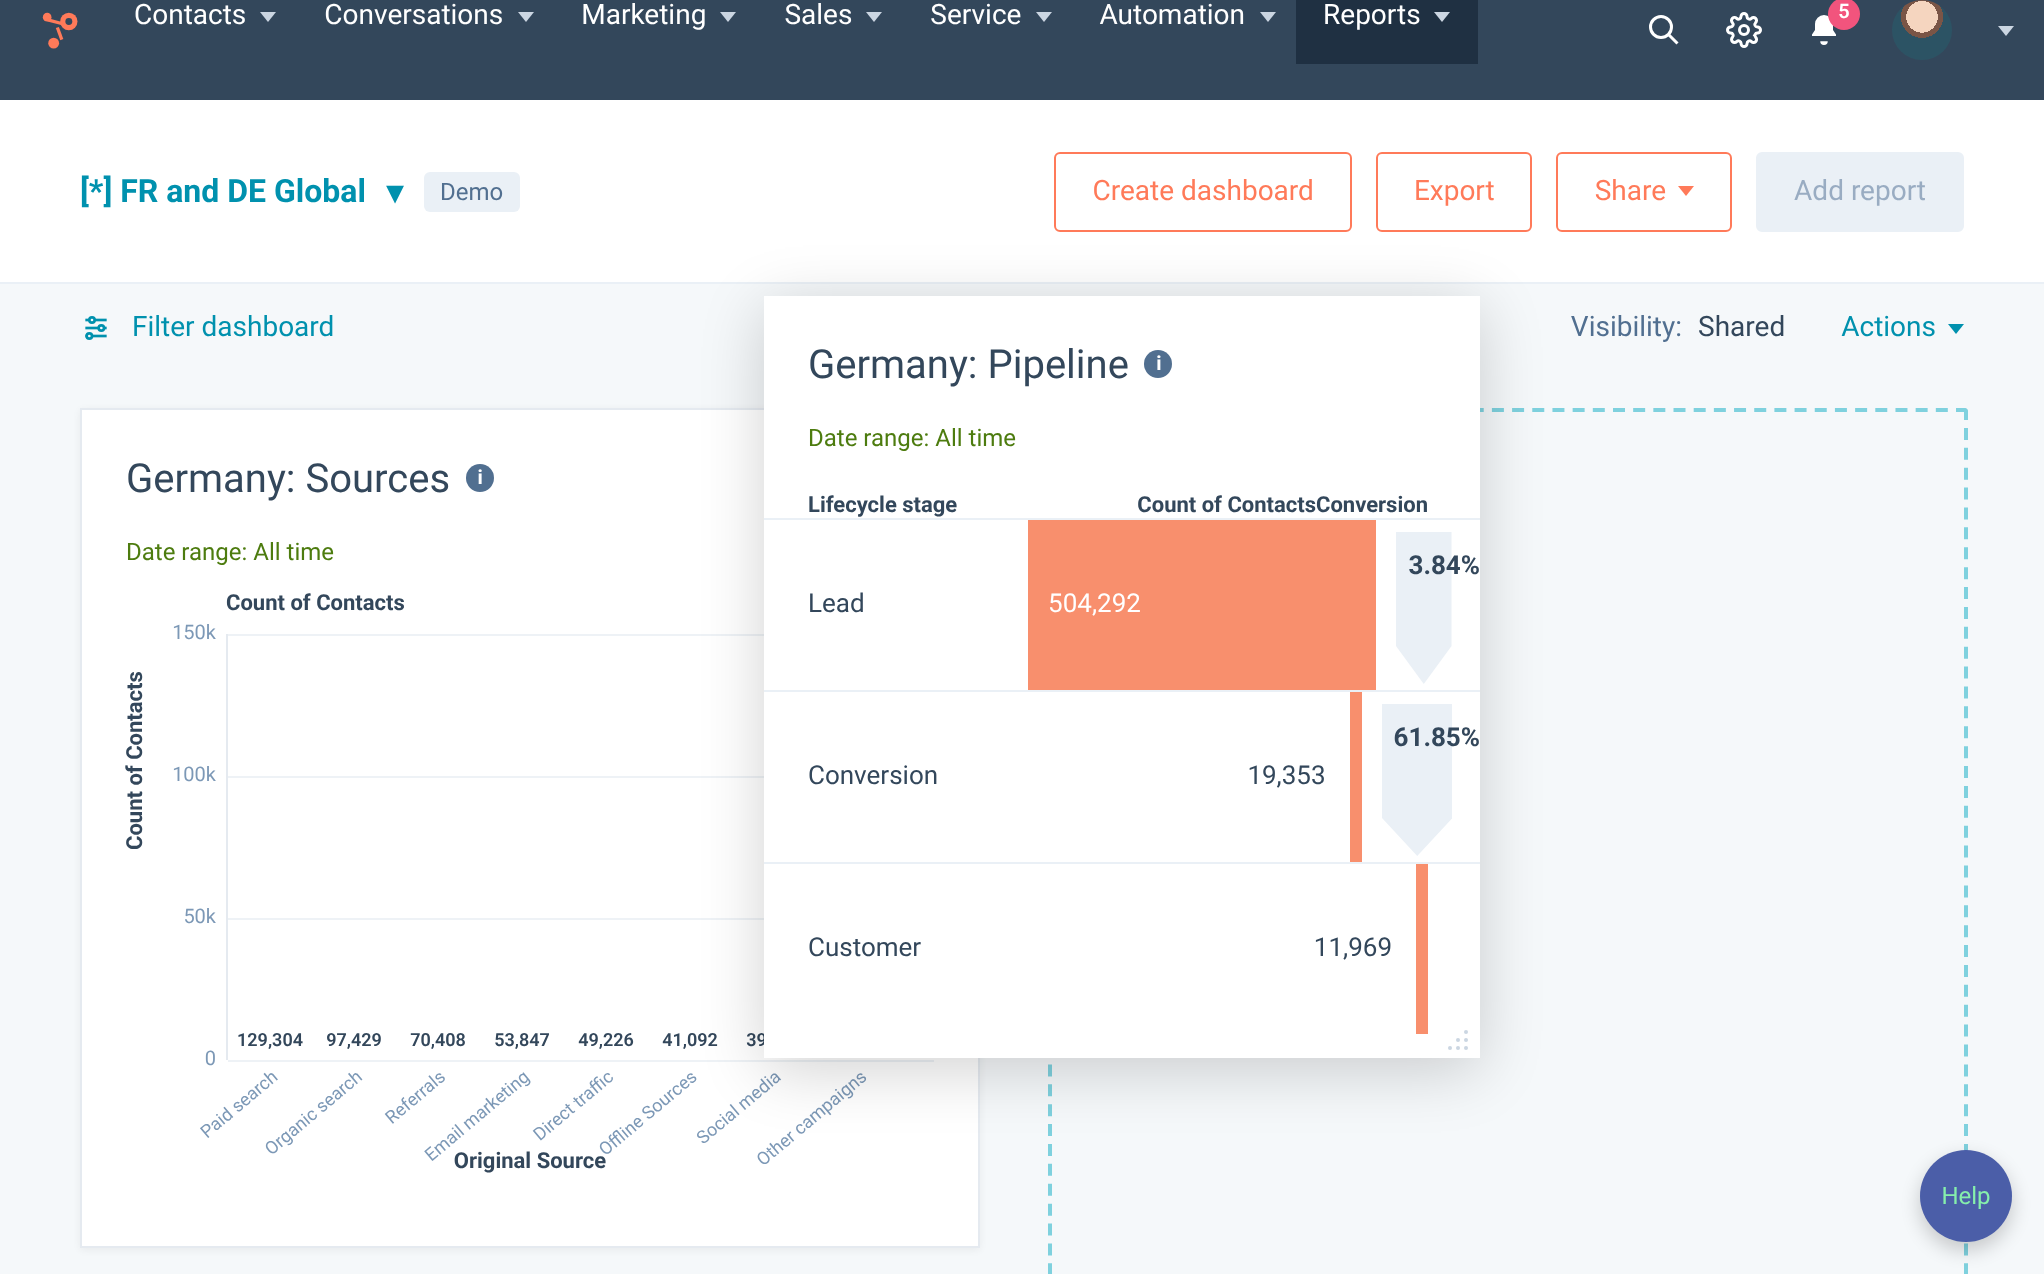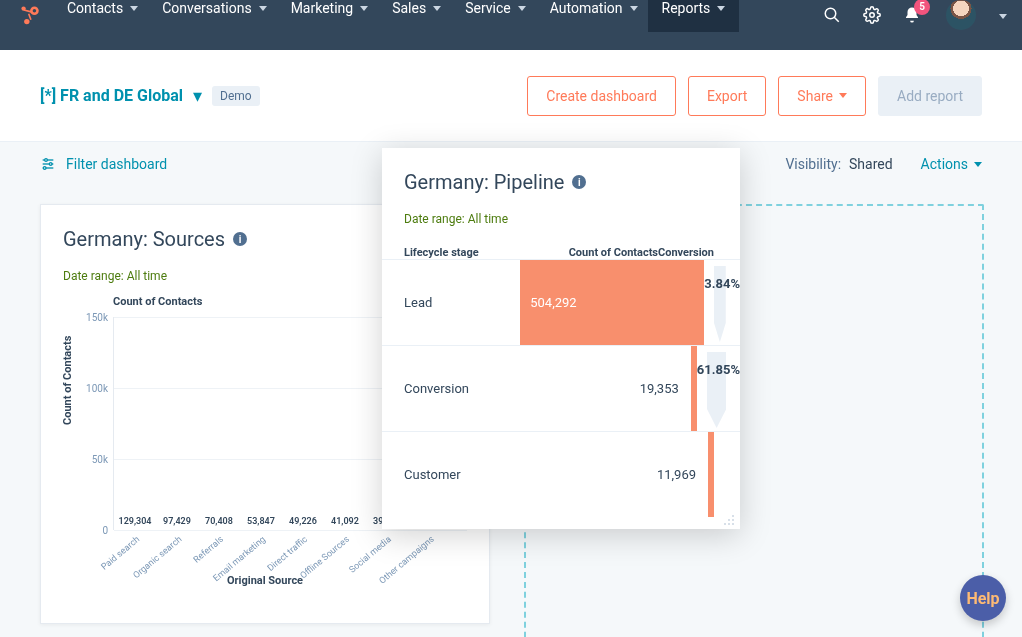--- a/index.html
+++ b/index.html
@@ -67,30 +67,30 @@
 .th-count { width: 190px; text-align:right; }
 .th-conv { flex:1; text-align:right; padding-right: 4px; }
 .stage-row { display:flex; align-items:stretch; border-top:1px solid #eaf0f6; min-height: 86px; padding-left: 22px; }
 .stage-label { width: 120px; display:flex; align-items:center; font-size:13px; color:#33475b; }
 .stage-bar { width: 190px; display:flex; align-items:center; position:relative; }
 .stage-bar-fill { position:absolute; top:0; bottom:0; left:0; background:#f88f6d; }
 .stage-count-white { position:relative; padding-left: 10px; color:#fff; font-size:13px; z-index:2; }
 .stage-count-dark { width:190px; display:flex; align-items:center; justify-content:flex-end; padding-right:8px; font-size:13px; color:#33475b; position:relative;}
 .stage-sliver { position:absolute; right:0; top:0; bottom:0; width:6px; background:#f88f6d; }
 .conv-cell { flex:1; display:flex; align-items:flex-start; justify-content:center; position:relative; padding-top:16px;}
-.conv-val { font-size:13px; font-weight:700; color:#33475b; z-index:2; }
+.conv-val { font-size:13px; font-weight:700; color:#33475b; z-index:2;margin-left:16px; }
 .conv-funnel { position:absolute; top:6px; left:10px; right:14px; height: 76px; z-index:1; }
 .resize-dots { position:absolute; right:6px; bottom:4px; width:14px; height:14px; }
 .resize-dots span{ position:absolute; width:2px; height:2px; background:#cbd6e2; border-radius:50%; }
 
 
 .dropzone { position:absolute; left:524px; right: 38px; top: 18px; bottom: -120px; border: 2px dashed #7fd1de; border-radius: 2px; }
 
 
-.help { position: absolute; right: 16px; bottom: 16px; width: 46px; height:46px; border-radius:50%; background:#4b5ea8; color:#fdba74; font-size:16px; font-weight:700; display:flex; align-items:center; justify-content:center; box-shadow: 0 4px 10px rgba(0,0,0,.2); cursor:pointer; z-index:30;}
+.help { position: absolute; right: 16px; bottom: 16px; width: 46px; height:46px; border-radius:50%; background:#4b5ea8; color:#86efac; font-size:12px; font-weight:400; display:flex; align-items:center; justify-content:center; box-shadow: 0 4px 10px rgba(0,0,0,.2); cursor:pointer; z-index:30;}
 
 svg { display:block; }
 </style>
 </head>
 <body>
 
 <div class="topbar">
   <div class="logo">
     <svg viewBox="0 0 48 48">
         <g fill="#ff7a59">

